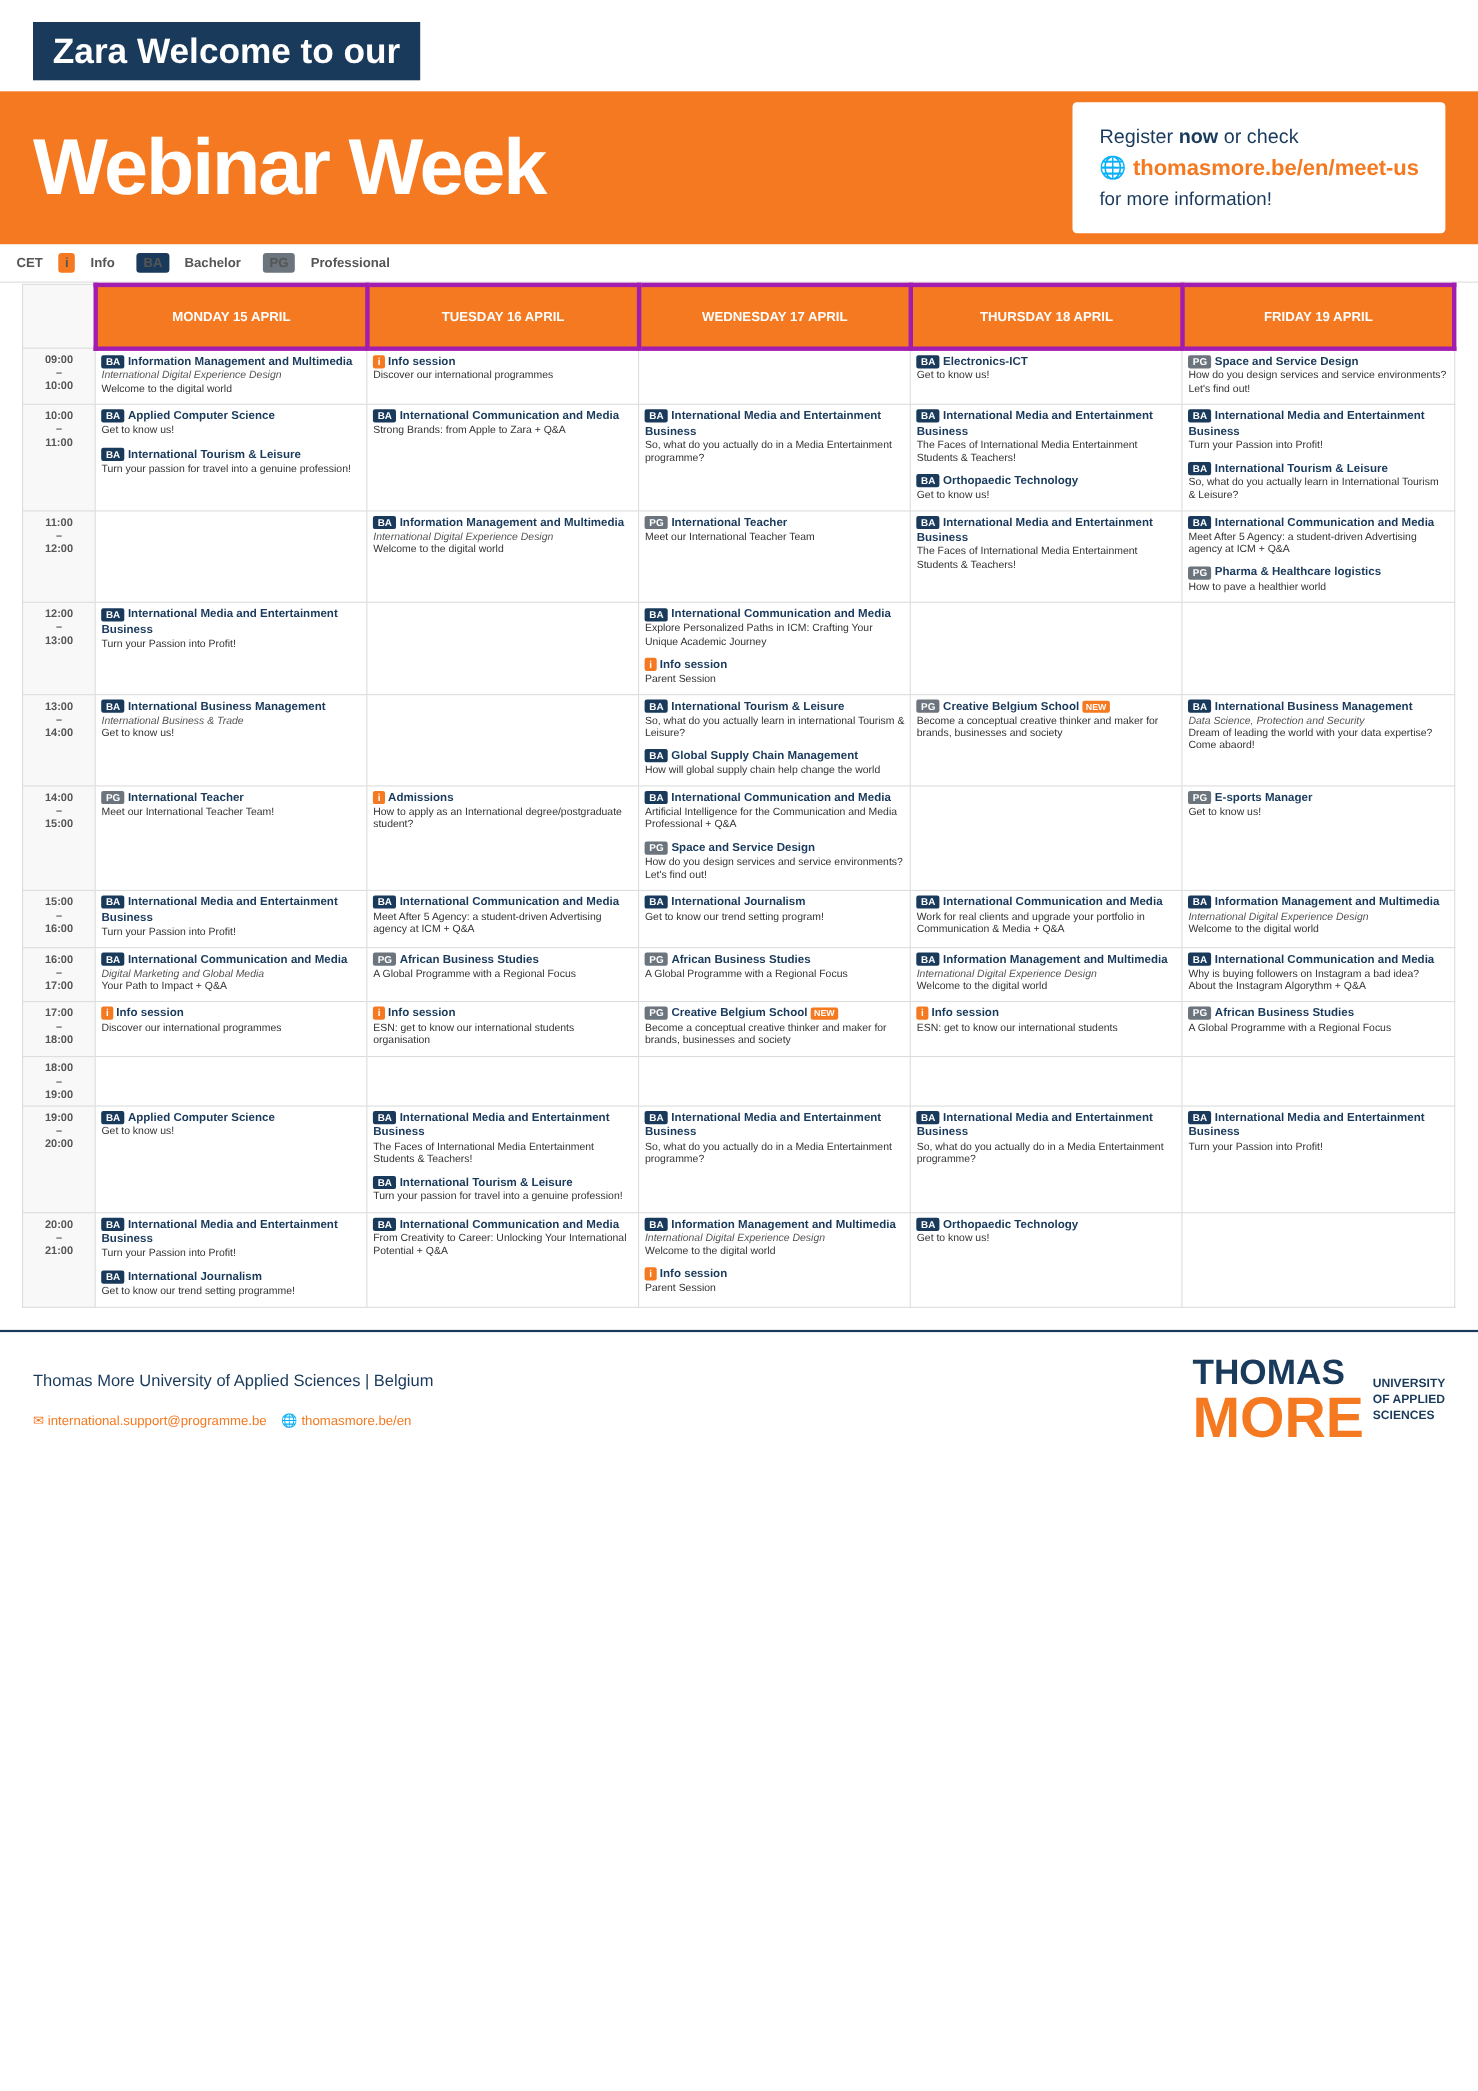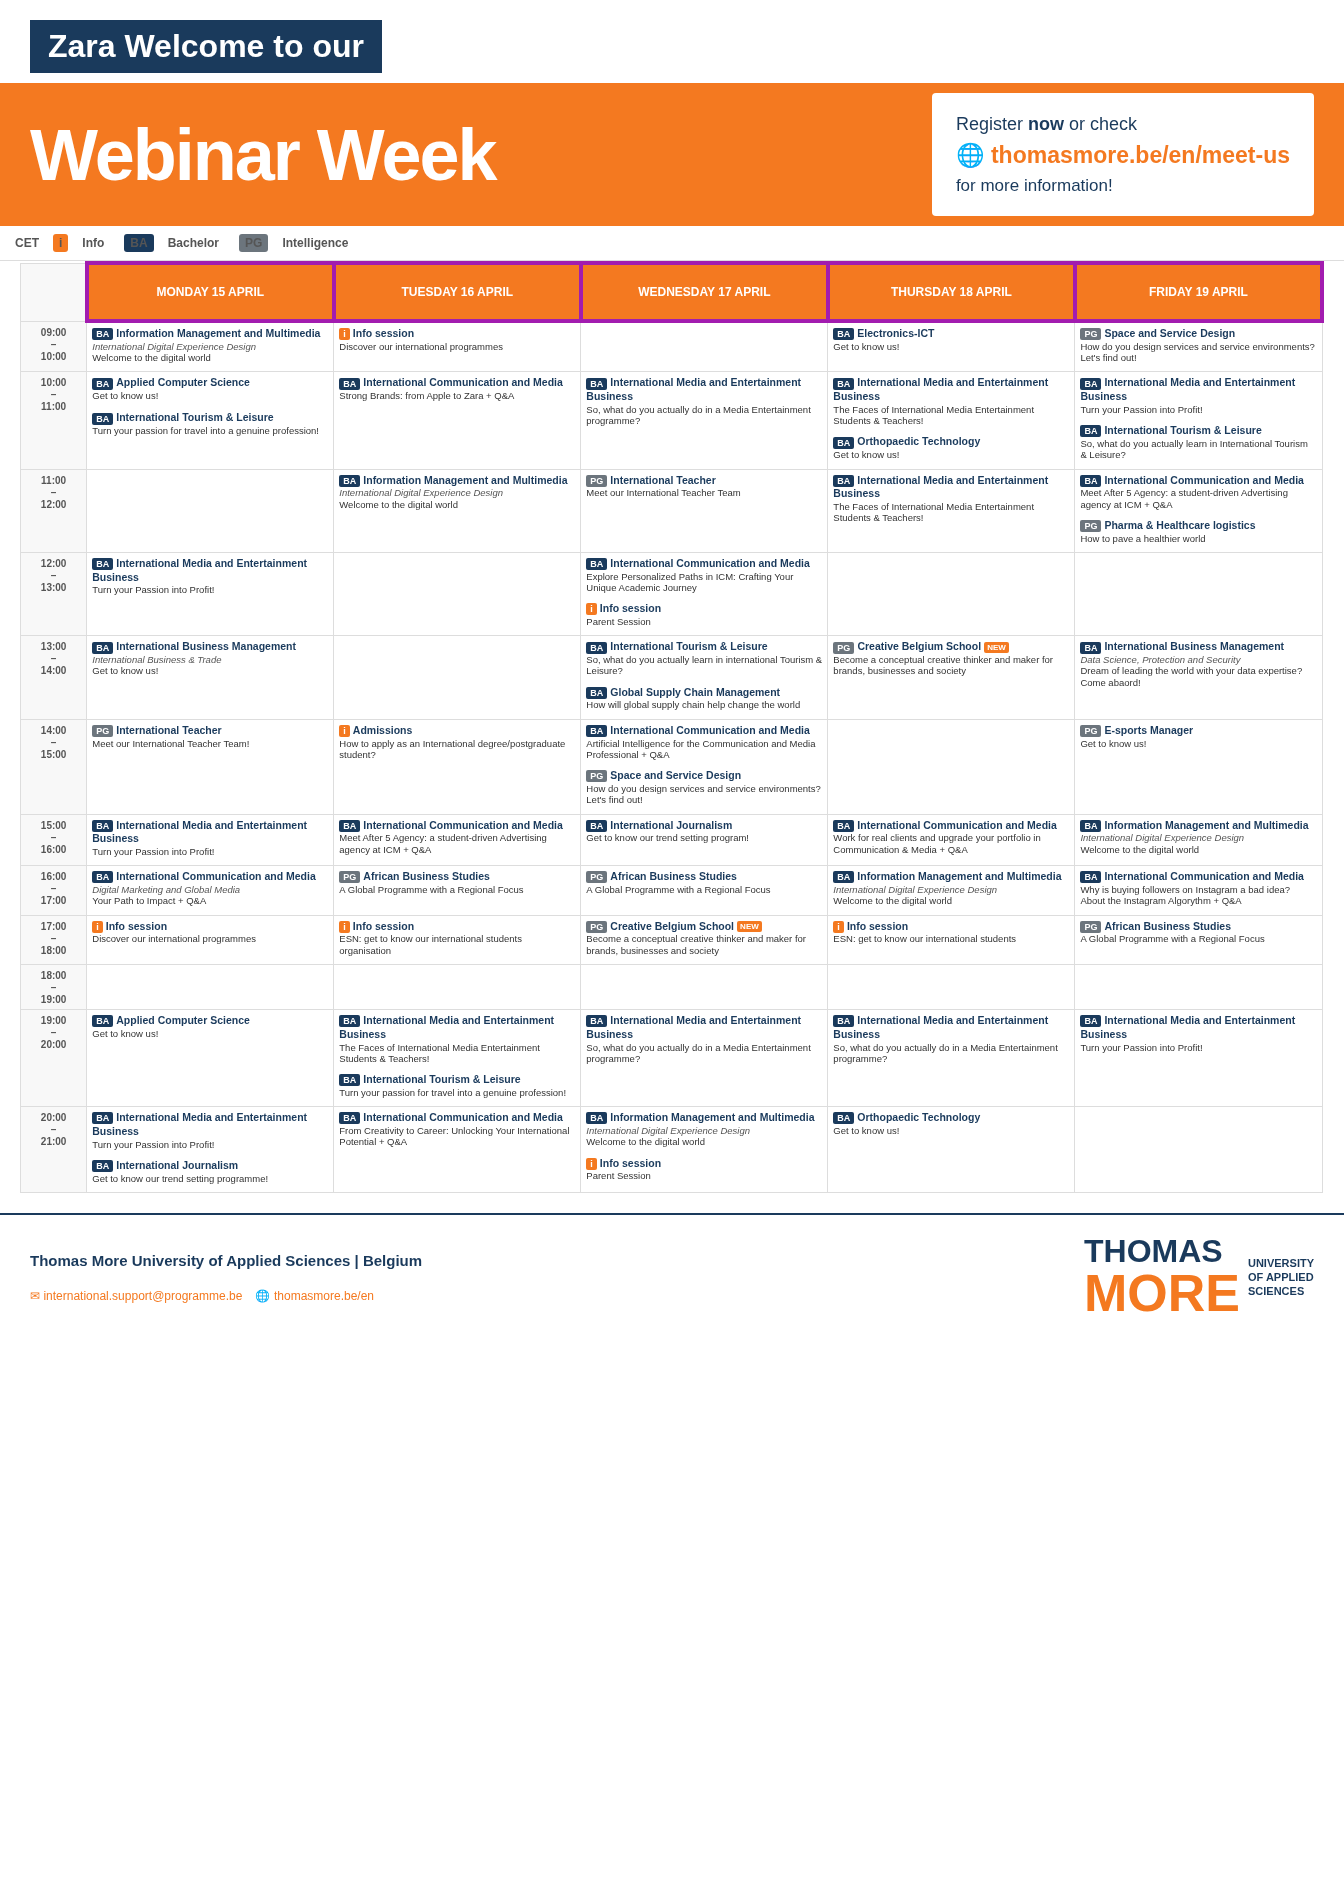--- a/index.html
+++ b/index.html
@@ -33,21 +33,21 @@
     .event-subtitle { font-size: 9.5px; color: #555; font-style: italic; line-height: 1.2; }
     .event-desc { font-size: 9.5px; color: #333; line-height: 1.2; }
     .badge-sm { display: inline-block; padding: 1px 4px; border-radius: 2px; font-size: 9px; font-weight: 700; color: #fff; margin-right: 3px; vertical-align: middle; }
     .badge-sm-info { background: #f47920; }
     .badge-sm-ba { background: #1a3a5c; }
     .badge-sm-pg { background: #6c757d; }
     .new-badge { background: #f47920; color: #fff; font-size: 8px; font-weight: 700; padding: 1px 3px; border-radius: 2px; vertical-align: middle; }
 
     .footer { padding: 20px 30px 10px 30px; display: flex; align-items: center; justify-content: space-between; border-top: 2px solid #1a3a5c; }
     .footer-left { color: #1a3a5c; }
-    .footer-left .uni-name { font-size: 15px; font-weight: 700; margin-bottom: 20px; }
+    .footer-left .uni-name { font-size: 15px; font-weight: 400; margin-bottom: 20px; }
     .footer-left .contact { font-size: 12px; color: #f47920; }
     .footer-right { display: flex; align-items: center; gap: 10px; }
     .thomas-more-logo { display: flex; align-items: center; gap: 8px; }
     .tm-name { font-size: 32px; font-weight: 900; color: #1a3a5c; line-height: 1; }
     .tm-more { font-size: 52px; font-weight: 900; color: #f47920; line-height: 1; }
     .tm-subtitle { font-size: 11px; font-weight: 700; color: #1a3a5c; line-height: 1.3; }
     .time-label { font-size: 10px; color: #555; font-weight: 600; }
   </style>
 </head>
 <body>
@@ -56,33 +56,33 @@
   <div class="warm-welcome-box">
     <span>Zara Welcome to our</span>
   </div>
 </div>
 <div class="webinar-week-row">
   <div class="webinar-week-text">
     <span>Webinar Week</span>
   </div>
   <div class="register-info" style="background:#fff; padding:18px 24px; border-radius:4px; min-width:320px;">
     <div style="font-size:18px; color:#1a3a5c;">Register <strong>now</strong> or check</div>
-    <div style="font-size:23px; color:#f47920; font-weight:700;">🌐 thomasmore.be/en/meet-us</div>
+    <div style="font-size:20px; color:#f47920; font-weight:700;">🌐 thomasmore.be/en/meet-us</div>
     <div style="font-size:17px; color:#1a3a5c;">for more information!</div>
   </div>
 </div>
 
 <div class="legend-bar">
   <span>CET</span>
   <span class="badge badge-info">i</span>
   <span style="font-size:12px; color:#555; margin-right:10px;">Info</span>
   <span class="badge badge-ba">BA</span>
   <span style="font-size:12px; color:#555; margin-right:10px;">Bachelor</span>
   <span class="badge badge-pg">PG</span>
-  <span style="font-size:12px; color:#555;">Intelligence</span>
+  <span style="font-size:12px; color:#555;">Professional</span>
 </div>
 
 <div class="schedule-container">
 <table>
   <thead>
     <tr>
       <th class="time-col" style="background:#f8f8f8; border:1px solid #ddd;"></th>
       <th class="day-header day-col">MONDAY 15 APRIL</th>
       <th class="day-header day-col">TUESDAY 16 APRIL</th>
       <th class="day-header day-col">WEDNESDAY 17 APRIL</th>

